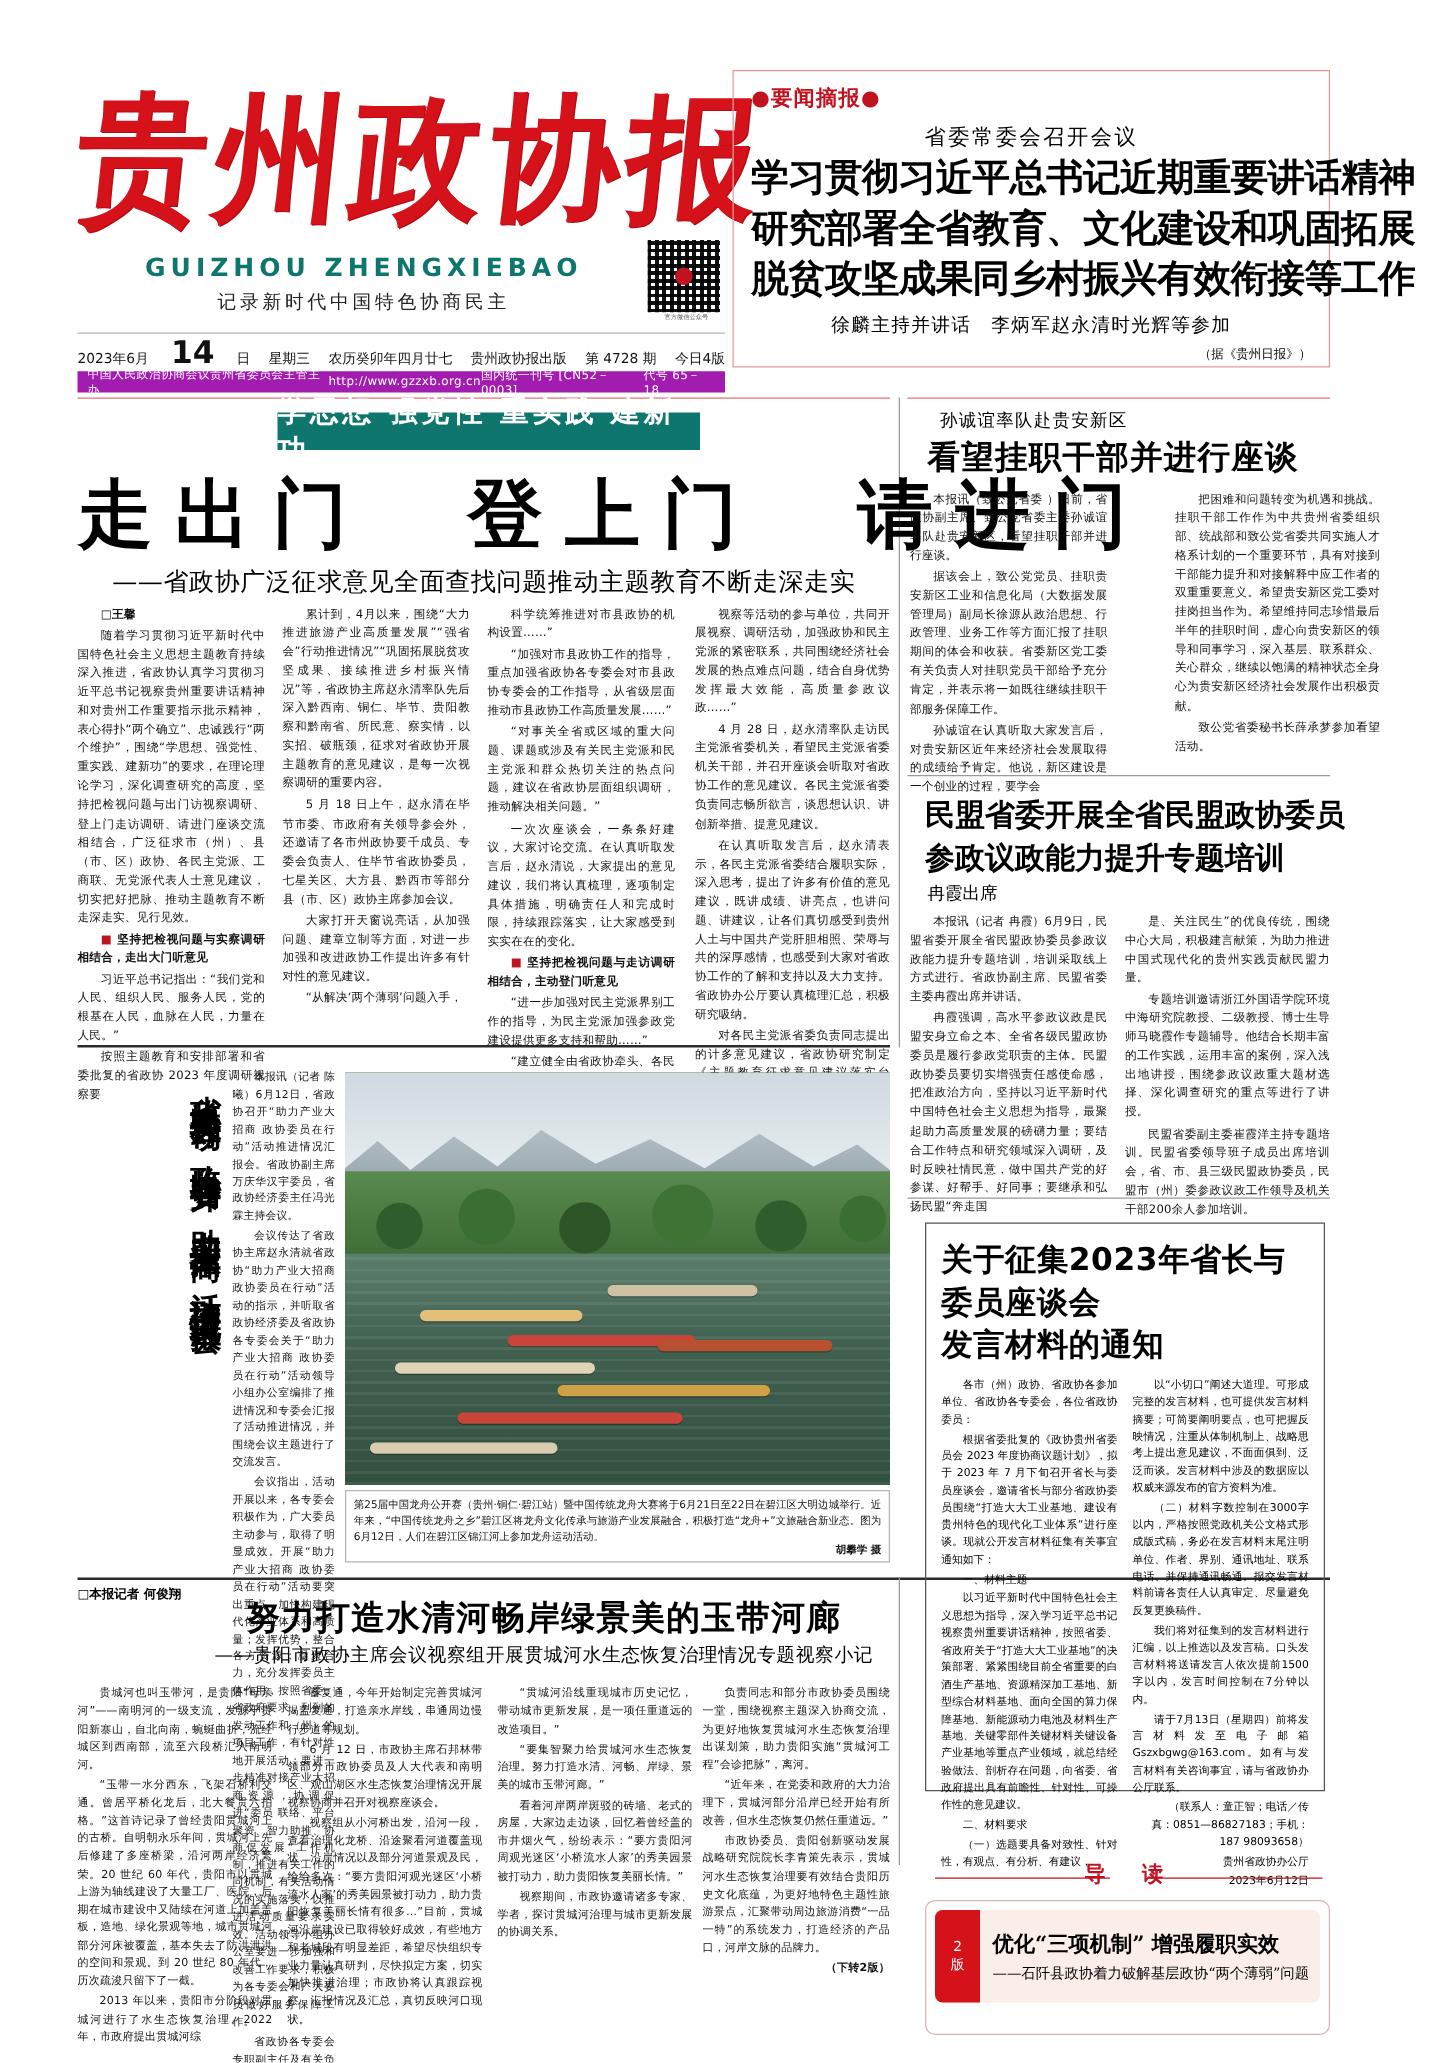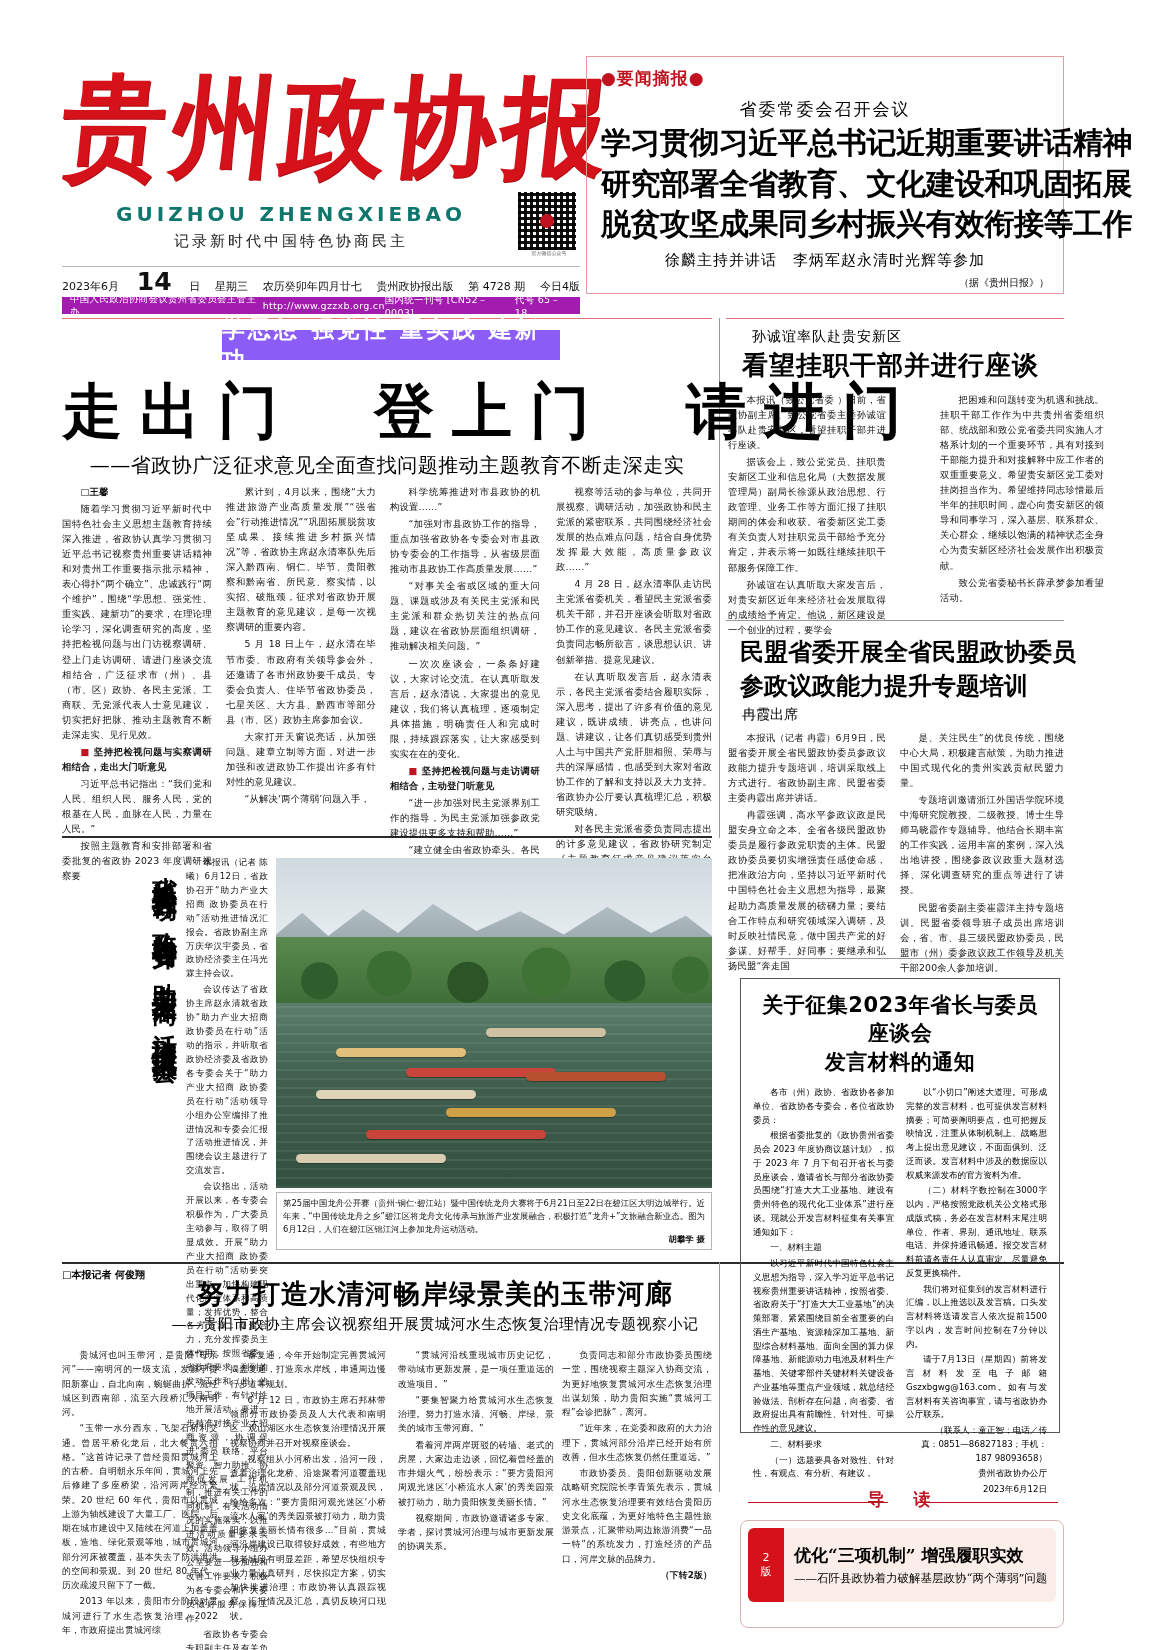--- a/index.html
+++ b/index.html
@@ -81,21 +81,21 @@
 
   
   .hr-red{position:absolute;background:#e1737a;height:1px;}
   .hr-dark{position:absolute;background:#2b2b2b;height:1px;}
   .hr-thin{position:absolute;background:#9a9a9a;height:1px;}
   .vr{position:absolute;background:#9a9a9a;width:1px;}
 
   
   .slogan-bar{
     position:absolute;left:222px;top:330px;width:338px;height:30px;
-    background:#8b5cf6;color:#fff;font-size:23px;font-weight:bold;
+    background:#0f766e;color:#fff;font-size:23px;font-weight:bold;
     display:flex;align-items:center;justify-content:center;letter-spacing:3px;
   }
   .lead-h{
     position:absolute;left:62px;top:372px;width:650px;
     text-align:center;font-size:60px;font-weight:bold;letter-spacing:18px;
     white-space:nowrap;
   }
   .lead-sub{
     position:absolute;left:62px;top:452px;width:650px;text-align:center;
     font-size:20px;letter-spacing:.5px;white-space:nowrap;
@@ -123,21 +123,21 @@
     font-family:"DejaVu Serif","Liberation Serif",serif;white-space:nowrap;line-height:1.3;}
   .rh-sub{position:absolute;font-size:14px;
     font-family:"DejaVu Serif","Liberation Serif",serif;}
 
   
   .notice{
     position:absolute;left:740px;top:978px;width:320px;height:455px;
     border:1.2px solid #555;box-sizing:border-box;padding:12px 12px 8px;
   }
   .notice-title{
-    text-align:center;font-size:21px;font-weight:bold;line-height:1.35;
+    text-align:left;font-size:25px;font-weight:bold;line-height:1.35;
     letter-spacing:.5px;
   }
   .notice-body{
     margin-top:10px;font-size:8.6px;line-height:1.6;text-align:justify;
     column-count:2;column-gap:12px;
   }
   .notice-body p{margin:0 0 2px;text-indent:2em;}
   .notice-sign{margin-top:4px;text-align:right;text-indent:0;}
 
   

